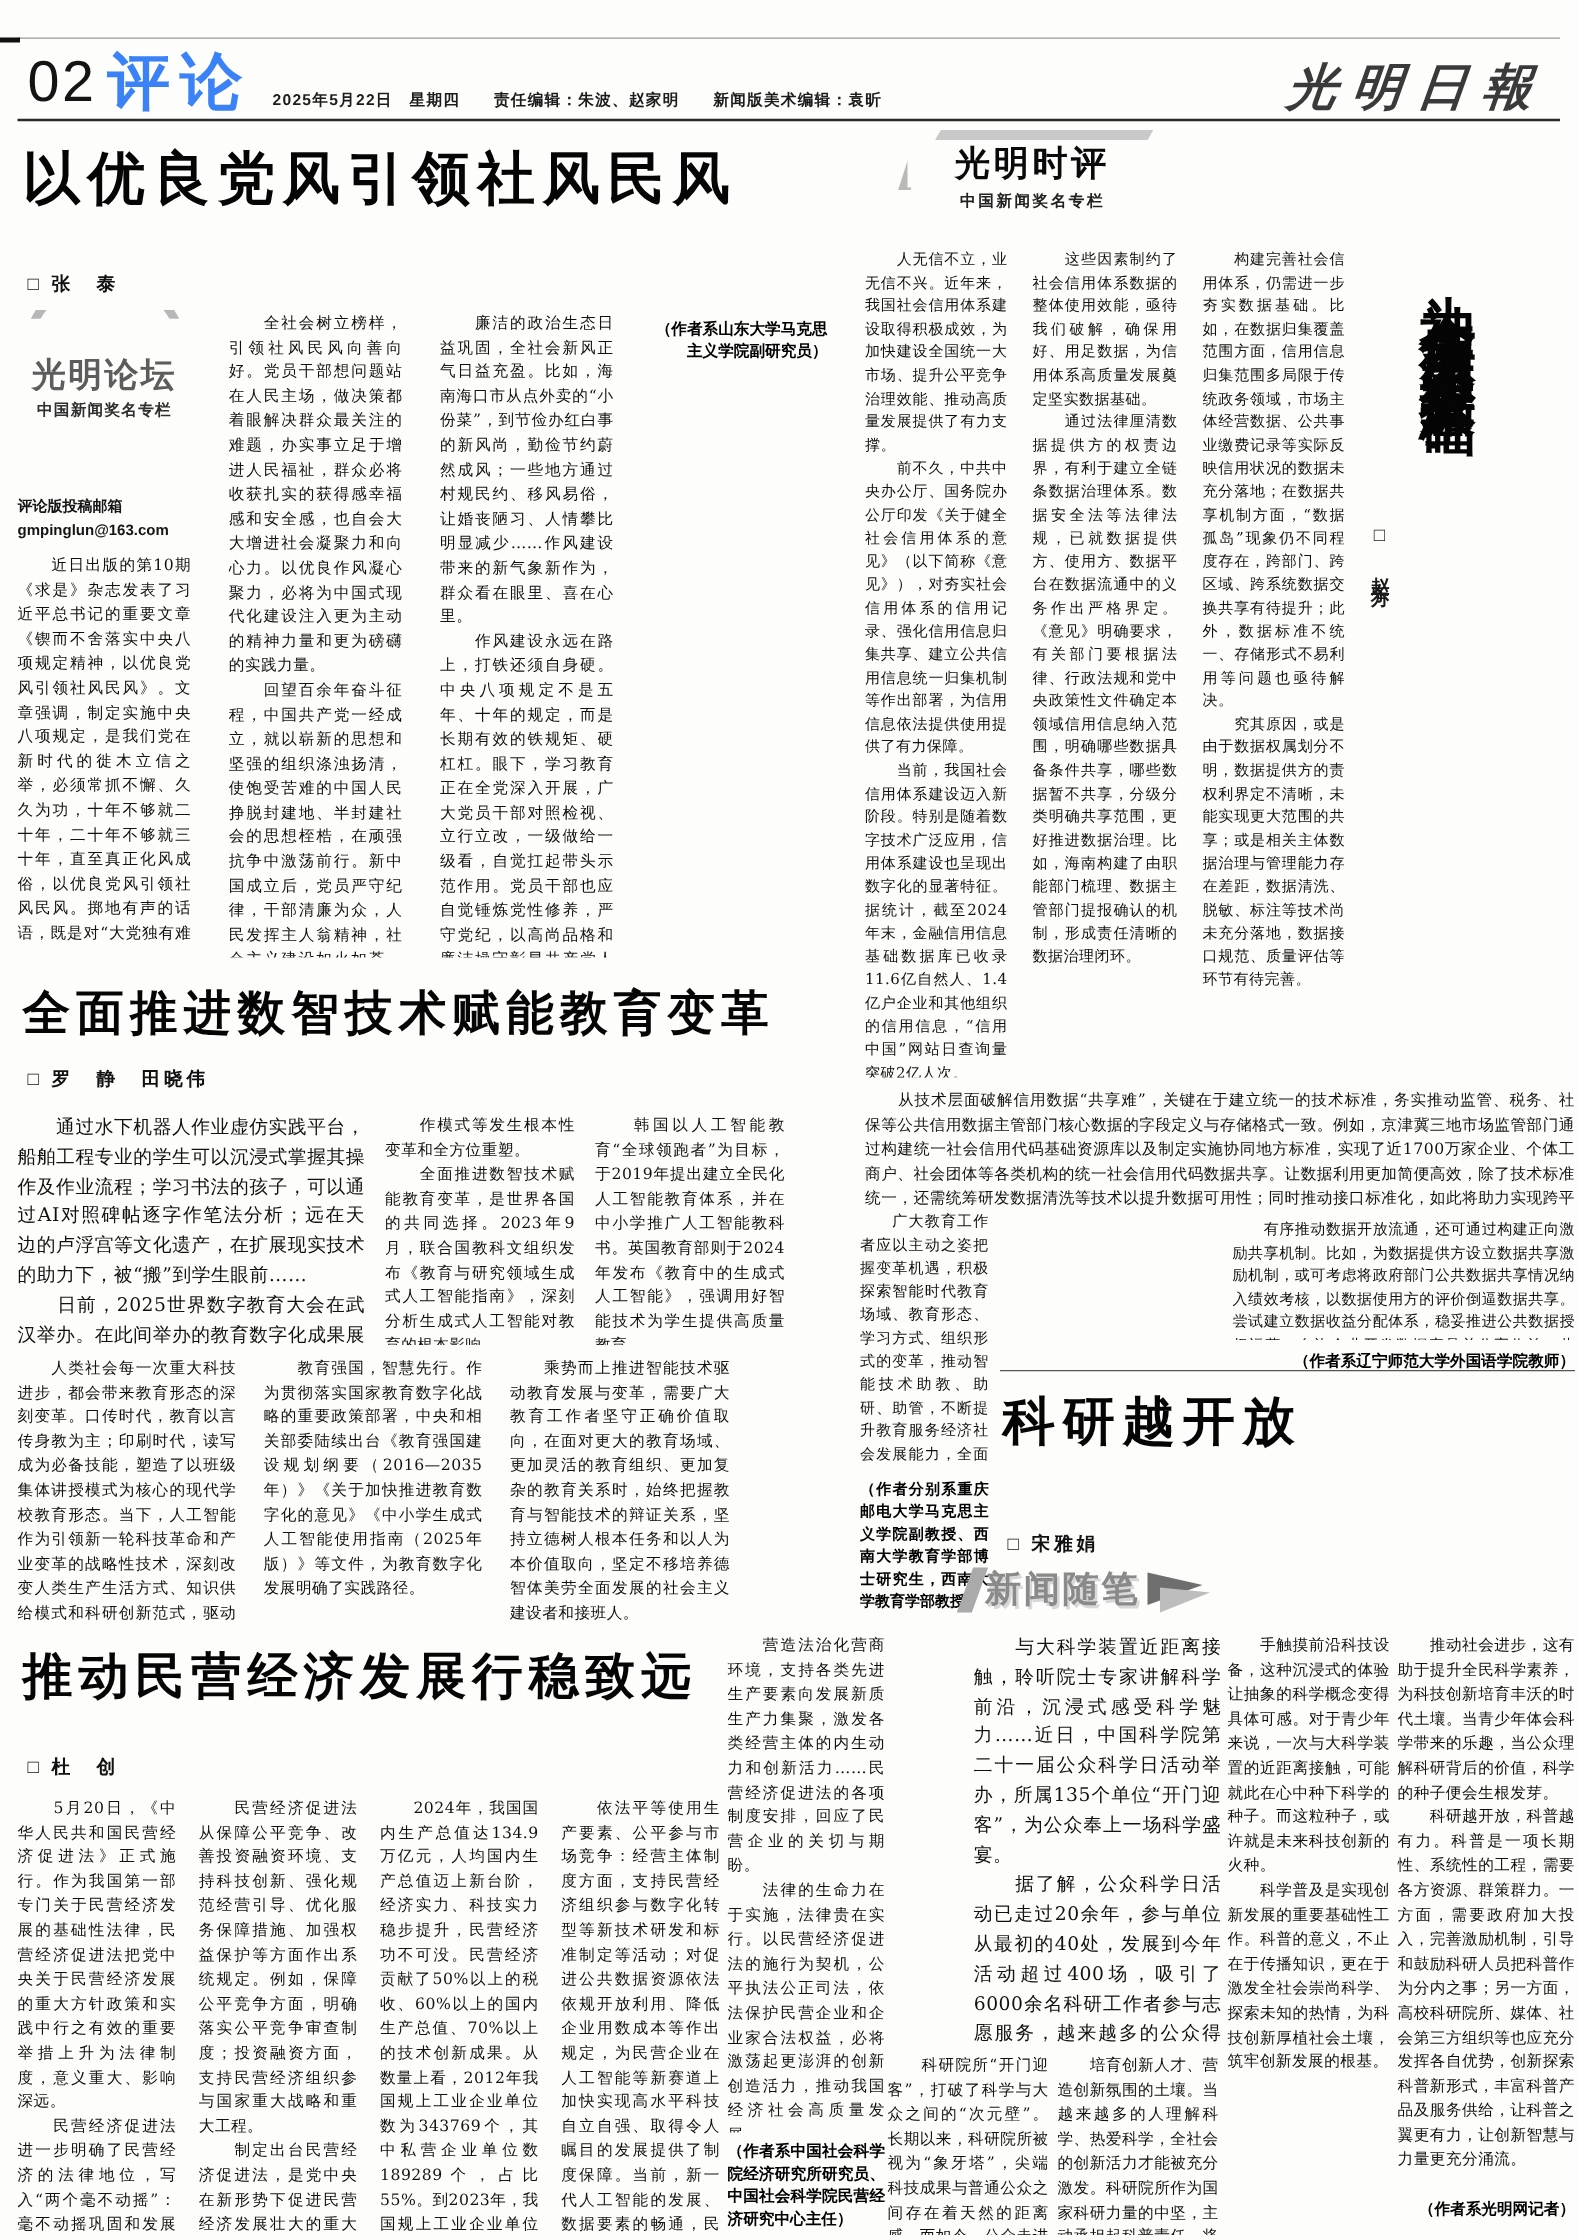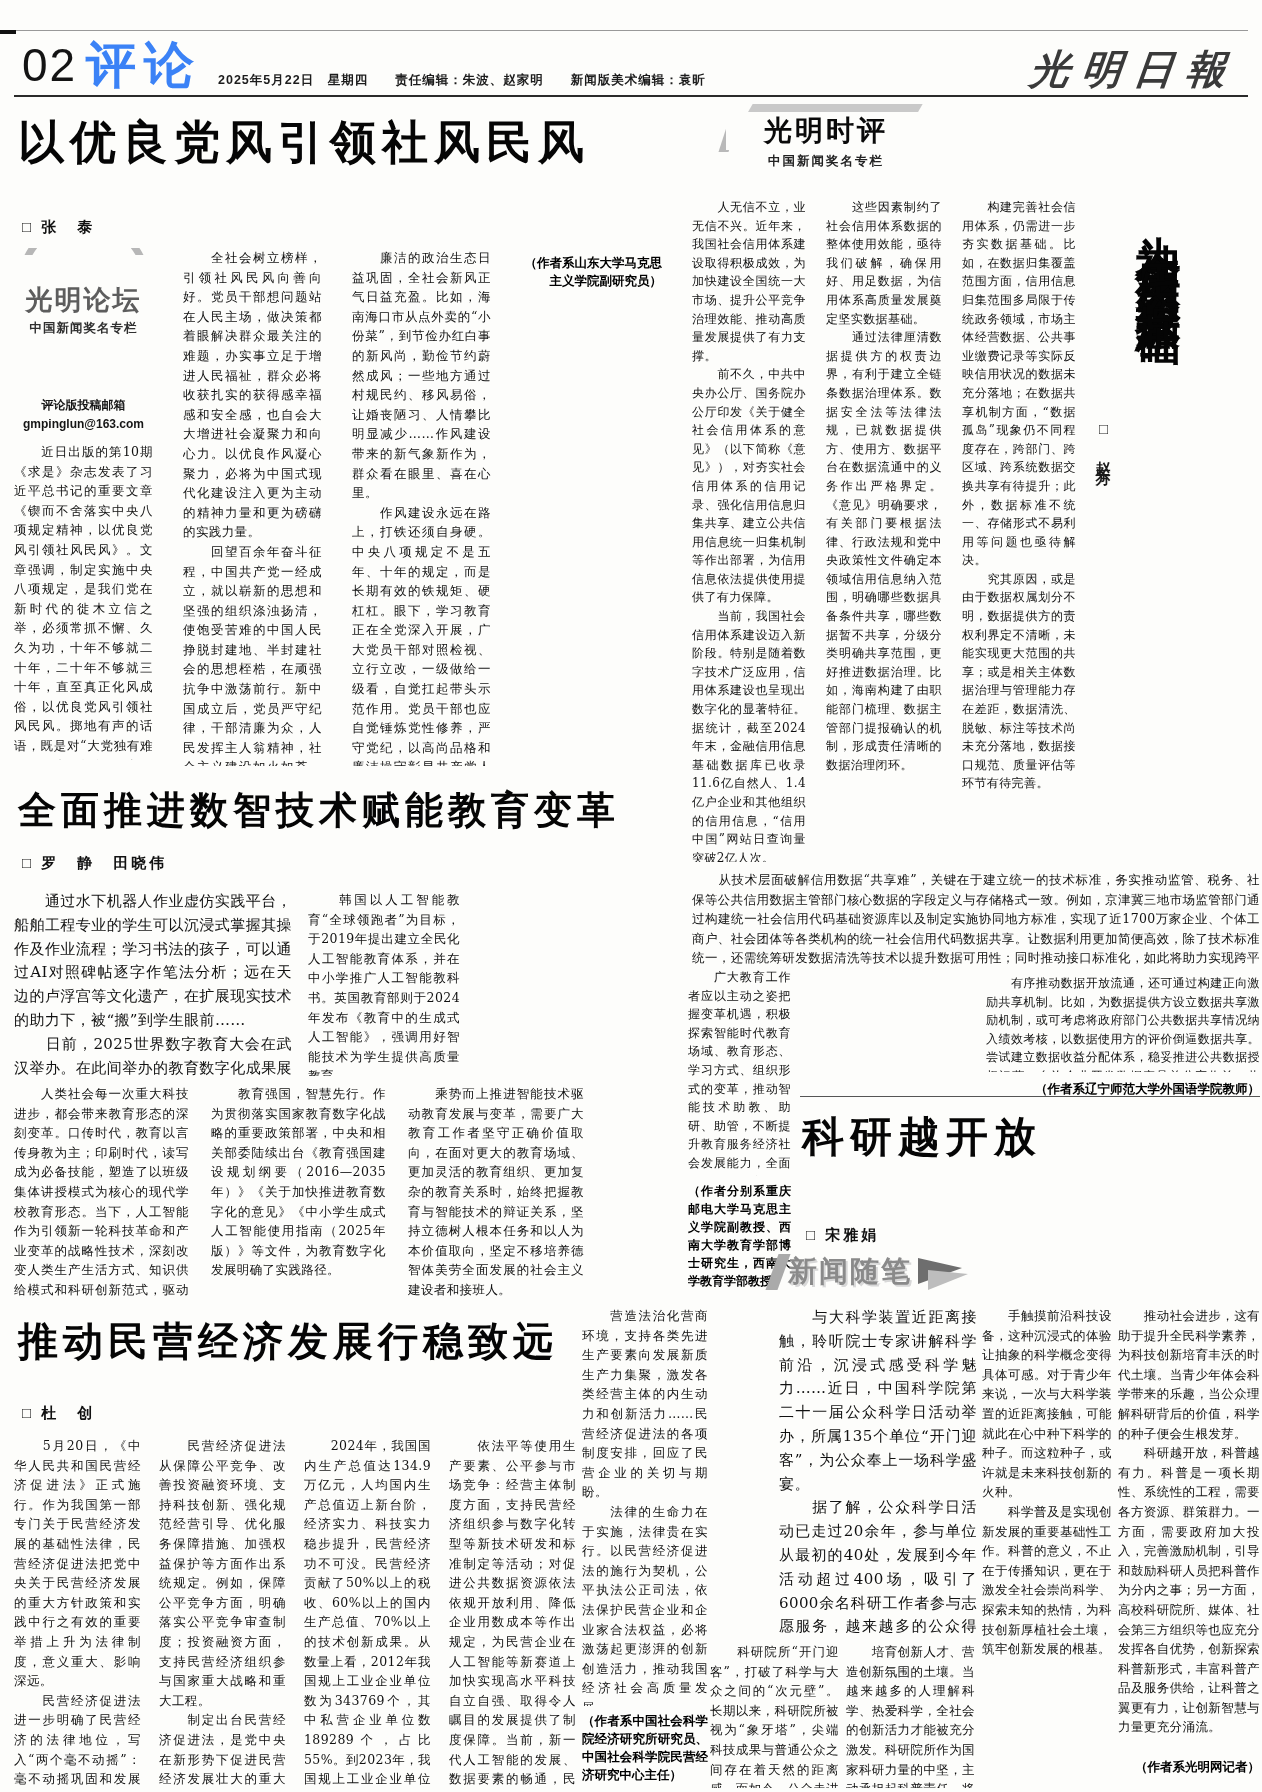--- a/index.html
+++ b/index.html
@@ -26,21 +26,21 @@
   .colrow{display:flex;}
   .colrow > div{overflow:hidden;}
   
   .forum-badge{position:relative;text-align:center;padding-top:34px;height:114px;}
   .forum-arc{position:absolute;left:50%;top:-30px;transform:translateX(-50%);
              width:118px;height:118px;border:7px solid #b7b7b7;border-radius:50%;
              clip-path:inset(0 0 72% 0);}
   .forum-title{font-size:27px;font-weight:900;color:#5d5d5d;letter-spacing:2px;position:relative;}
   .forum-sub{font-size:12.5px;font-weight:900;color:#2f2f2f;letter-spacing:1px;position:relative;margin-top:2px;}
   .forum-mail{font-family:"Liberation Sans",sans-serif;font-size:12px;font-weight:bold;color:#151515;
-              text-align:center;line-height:19px;}
+              text-align:left;line-height:19px;}
   
   .shiping{position:relative;text-align:center;}
   .shiping:before{content:"";position:absolute;left:18px;top:-8px;width:170px;height:30px;
                   background:#c9c9c9;transform:skewX(-30deg);}
   .shiping-slash{position:absolute;left:-2px;top:6px;width:10px;height:34px;background:#b9b9b9;transform:skewX(-18deg);}
   .shiping-title{position:relative;font-size:28px;font-weight:900;color:#0a0a0a;letter-spacing:3px;background:#fdfdfb;}
   .shiping-sub{position:relative;font-family:"Liberation Sans",sans-serif;font-size:12.5px;font-weight:bold;color:#222;letter-spacing:2px;margin-top:3px;}
   
   .vert{writing-mode:vertical-rl;}
   .vert-headline{font-size:45px;font-weight:900;color:#050505;letter-spacing:7px;line-height:1.0;}
@@ -117,20 +117,22 @@
 <div class="abs attr" style="left:986px;top:1074px;width:274px;">（作者系辽宁师范大学外国语学院教师）</div>
 
 <div class="abs" style="left:800px;top:1096px;width:460px;height:1px;background:#555;"></div>
 
 <div class="abs headline" style="left:18px;top:788px;width:648px;font-size:38px;letter-spacing:5px;">全面推进数智技术赋能教育变革</div>
 <div class="abs byline" style="left:22px;top:854px;">□ 罗　静　田晓伟</div>
 
 <div class="abs colrow" style="left:14px;top:890px;width:618px;height:186px;gap:16px;">
   <div class="btxt btxt-lg" style="width:278px;height:186px;">　　通过水下机器人作业虚仿实践平台，船舶工程专业的学生可以沉浸式掌握其操作及作业流程；学习书法的孩子，可以通过AI对照碑帖逐字作笔法分析；远在天边的卢浮宫等文化遗产，在扩展现实技术的助力下，被“搬”到学生眼前……
 　　日前，2025世界数字教育大会在武汉举办。在此间举办的教育数字化成果展上，一组组生动数据、一件件鲜活展品，生动呈现了我国大力推进教育数字化战略的丰富实践和丰硕成果。</div>
+  <div class="btxt" style="width:152px;height:186px;">　　作模式等发生根本性变革和全方位重塑。
+　　全面推进数智技术赋能教育变革，是世界各国的共同选择。2023年9月，联合国教科文组织发布《教育与研究领域生成式人工智能指南》，深刻分析生成式人工智能对教育的根本影响。</div>
   <div class="btxt" style="width:152px;height:186px;">　　韩国以人工智能教育“全球领跑者”为目标，于2019年提出建立全民化人工智能教育体系，并在中小学推广人工智能教科书。英国教育部则于2024年发布《教育中的生成式人工智能》，强调用好智能技术为学生提供高质量教育。</div>
 </div>
 
 <div class="abs colrow" style="left:14px;top:1084px;width:570px;height:216px;gap:22px;">
   <div class="btxt" style="width:175px;height:216px;">　　人类社会每一次重大科技进步，都会带来教育形态的深刻变革。口传时代，教育以言传身教为主；印刷时代，读写成为必备技能，塑造了以班级集体讲授模式为核心的现代学校教育形态。当下，人工智能作为引领新一轮科技革命和产业变革的战略性技术，深刻改变人类生产生活方式、知识供给模式和科研创新范式，驱动教育场域空间、组织架构、主体关系、运</div>
   <div class="btxt" style="width:175px;height:216px;">　　教育强国，智慧先行。作为贯彻落实国家教育数字化战略的重要政策部署，中央和相关部委陆续出台《教育强国建设规划纲要（2016—2035年）》《关于加快推进教育数字化的意见》《中小学生成式人工智能使用指南（2025年版）》等文件，为教育数字化发展明确了实践路径。</div>
   <div class="btxt" style="width:176px;height:216px;">　　乘势而上推进智能技术驱动教育发展与变革，需要广大教育工作者坚守正确价值取向，在面对更大的教育场域、更加灵活的教育组织、更加复杂的教育关系时，始终把握教育与智能技术的辩证关系，坚持立德树人根本任务和以人为本价值取向，坚定不移培养德智体美劳全面发展的社会主义建设者和接班人。</div>
 </div>
 
 <div class="abs" style="left:688px;top:968px;width:103px;height:332px;overflow:hidden;">

